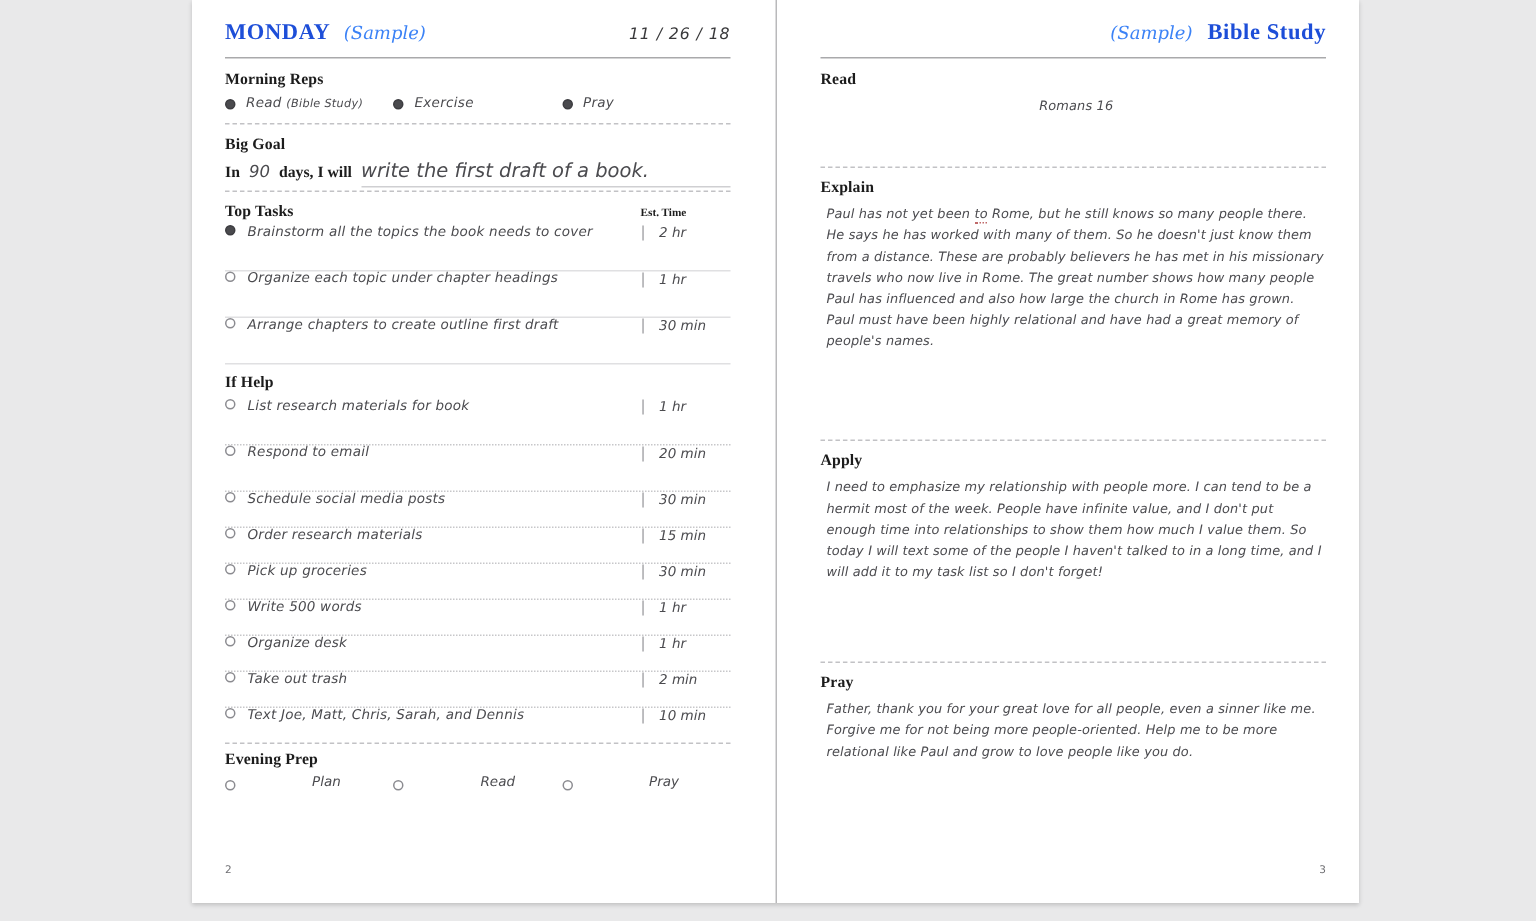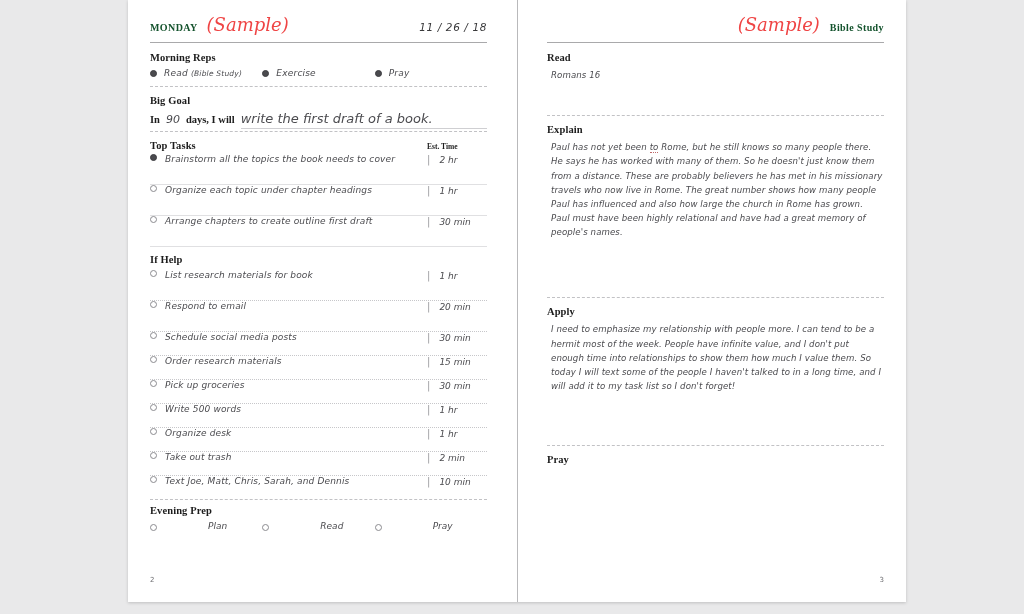--- a/index.html
+++ b/index.html
@@ -52,29 +52,29 @@
   
   .hdr {
     display: flex;
     align-items: baseline;
     padding-bottom: 7px;
   }
   .hdr-right { justify-content: flex-end; }
   .hdr-title {
     font-family: "Liberation Serif", "DejaVu Serif", serif;
     font-weight: bold;
-    font-size: 10px;
+    font-size: 15px;
     letter-spacing: 0.4px;
-    color: #14532d;
+    color: #1d4ed8;
   }
   .hdr-sample {
     font-family: "DejaVu Serif", "Liberation Serif", serif;
     font-style: italic;
-    font-size: 18px;
-    color: #ef4444;
+    font-size: 12px;
+    color: #3b82f6;
     margin-left: 9px;
   }
   .hdr-right .hdr-sample { margin-left: 0; margin-right: 10px; }
   .hdr-date {
     margin-left: auto;
     font-family: "DejaVu Sans", sans-serif;
     font-style: italic;
     font-size: 10.5px;
     color: #39393b;
     letter-spacing: 0.6px;
@@ -215,21 +215,21 @@
   .blk { margin-bottom: 0; }
   .blk-body {
     font-family: "DejaVu Sans", "Liberation Sans", sans-serif;
     font-style: italic;
     font-size: 8.6px;
     line-height: 1.65;
     color: #4b4b4f;
     margin: 0 0 0 4px;
     letter-spacing: 0.1px;
   }
-  .blk-read { font-size: 8.6px; margin-left: 4px; }
+  .blk-read { font-size: 8.6px; margin-left: 4px; text-align: center; }
   .spacer-read { height: 33px; }
   .spacer-explain { height: 58px; }
   .spacer-apply { height: 52px; }
   .misspell { border-bottom: 1px dotted #c06a6a; }
 </style>
 </head>
 <body>
 
 <div class="spread">
   <div class="book">
@@ -430,20 +430,21 @@
 
       <div class="blk">
         <div class="sec-h">Apply</div>
         <div class="blk-body">I need to emphasize my relationship with people more. I can tend to be a hermit most of the week. People have infinite value, and I don't put enough time into relationships to show them how much I value them. So today I will text some of the people I haven't talked to in a long time, and I will add it to my task list so I don't forget!</div>
       </div>
       <div class="spacer-apply"></div>
       <hr class="rule-dash">
 
       <div class="blk">
         <div class="sec-h">Pray</div>
+        <div class="blk-body">Father, thank you for your great love for all people, even a sinner like me. Forgive me for not being more people-oriented. Help me to be more relational like Paul and grow to love people like you do.</div>
       </div>
 
       <div class="pgnum pgnum-r">3</div>
     </div>
 
     <div class="gutter"></div>
   </div>
 </div>
 
 </body></html>

